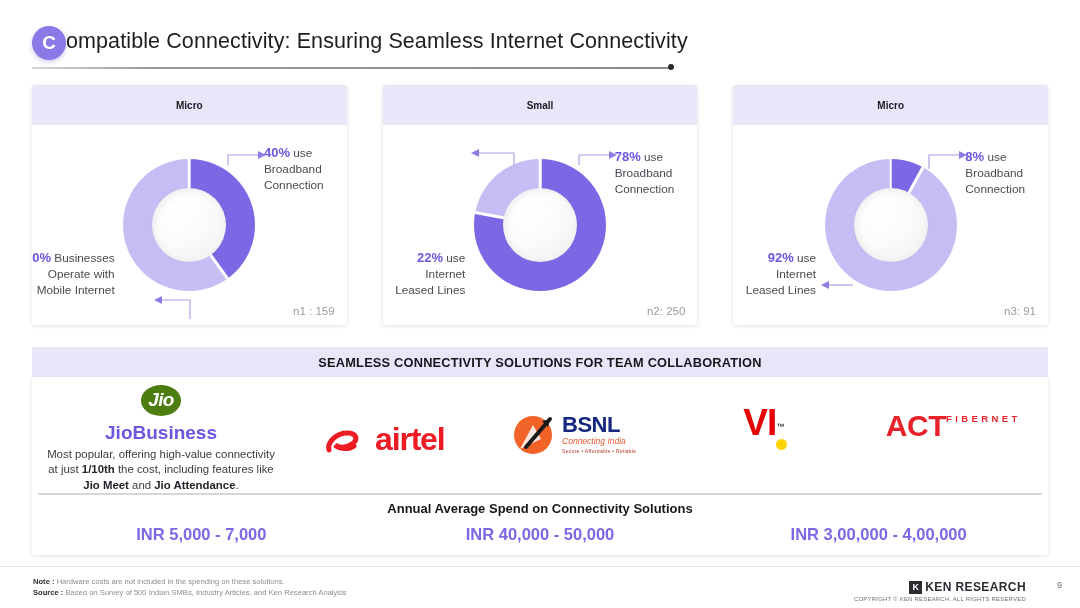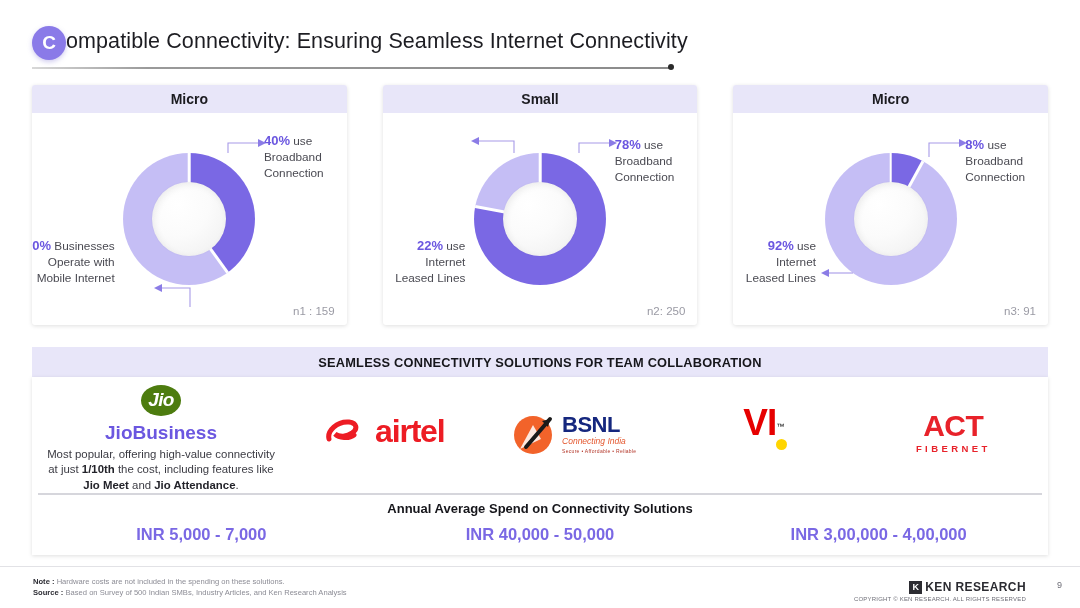--- a/index.html
+++ b/index.html
@@ -37,23 +37,23 @@
 
   
   .cards { position: absolute; left: 32px; top: 85px; width: 1016px; height: 240px;
            display: flex; gap: 36px; }
   .card {
     flex: 1 1 0; background: #fff; border-radius: 3px;
     box-shadow: 0 1px 4px rgba(0,0,0,.13);
     display: flex; flex-direction: column; overflow: hidden; position: relative;
   }
   .card-head {
-    height: 28px; background: #e8e6f9; display: flex;
+    height: 40px; background: #e8e6f9; display: flex;
     align-items: center; justify-content: center;
-    font-size: 14px; font-weight: 700; color: #1b1b20;
+    font-size: 10px; font-weight: 700; color: #1b1b20;
   }
   .card-body { position: relative; flex: 1; }
 
   .donut-wrap { position: absolute; left: 50%; top: 50%; transform: translate(-50%,-50%); }
   .donut { position: relative; width: 132px; height: 132px; border-radius: 50%; }
   .donut .hole {
     position: absolute; left: 50%; top: 50%; transform: translate(-50%,-50%);
     width: 74px; height: 74px; border-radius: 50%;
     background: radial-gradient(circle at 34% 30%, #ffffff 0%, #fbfbfb 45%, #eeeeee 100%);
     box-shadow: inset 2px 2px 7px rgba(0,0,0,.07), 0 0 2px rgba(0,0,0,.05);
@@ -89,36 +89,36 @@
   .jio-circle {
     width: 40px; height: 40px; border-radius: 50%; background: #4d7c0f;
     display: flex; align-items: center; justify-content: center;
     color: #fff; font-size: 19px; font-weight: 700; font-style: italic; letter-spacing: -.6px;
   }
   .jio-name { margin-top: 6px; font-size: 19px; font-weight: 700; color: #6b57e0; }
   .jio-desc { margin-top: 3px; font-size: 11.4px; line-height: 15.5px; color: #3b3b43;
               text-align: center; width: 258px; }
   .jio-desc b { font-weight: 700; color: #23232a; }
 
-  .airtel { display: flex; align-items: center; gap: 16px; margin-top: 28px; }
+  .airtel { display: flex; align-items: flex-end; gap: 16px; margin-top: 36px; }
   .airtel-text { font-size: 32px; font-weight: 700; color: #ed1c24; letter-spacing: -1.2px; }
 
   .bsnl-wrap { display: flex; align-items: center; gap: 4px; margin-top: 26px; }
   .bsnl-text { display: flex; flex-direction: column; align-items: flex-start; }
   .bsnl-main { font-size: 22px; font-weight: 700; color: #15277e; letter-spacing: -.5px; line-height: 22px; }
   .bsnl-sub { font-size: 8.5px; color: #e4572e; font-style: italic; line-height: 10px; }
   .bsnl-tag { font-size: 5px; color: #b3372a; letter-spacing: .3px; margin-top: 2px; }
 
   .vi-wrap { position: relative; margin-top: 20px; }
   .vi-text { font-size: 37px; font-weight: 800; color: #e60000; letter-spacing: -1px; line-height: 36px; }
   .vi-tm { font-size: 8px; vertical-align: super; font-weight: 400; }
   .vi-dot { position: absolute; left: 33px; bottom: -9px; width: 11px; height: 11px;
             border-radius: 50%; background: #ffd500; }
 
-  .act-wrap { display: flex; flex-direction: column; align-items: center; margin-top: 26px; }
+  .act-wrap { display: flex; flex-direction: row; margin-top: 26px; }
   .act-text { font-size: 30px; font-weight: 800; color: #e8222a; letter-spacing: -.5px; line-height: 30px; }
   .act-sub { font-size: 9.5px; font-weight: 700; color: #e8222a; letter-spacing: 3.4px; margin-top: 2px; }
 
   .sol-divider { position: absolute; left: 6px; top: 116px; width: 1004px; height: 1.5px; background: #d6d6dc; }
 
   .spend-title {
     position: absolute; top: 124px; left: 0; width: 100%; text-align: center;
     font-size: 13px; font-weight: 700; color: #16161b;
   }
   .spend-row { position: absolute; top: 148px; left: 0; width: 100%; display: flex; }

